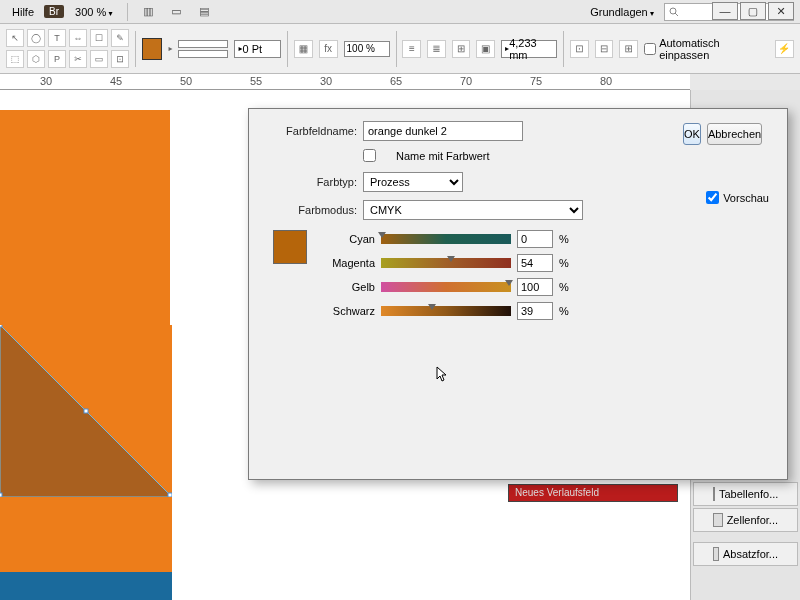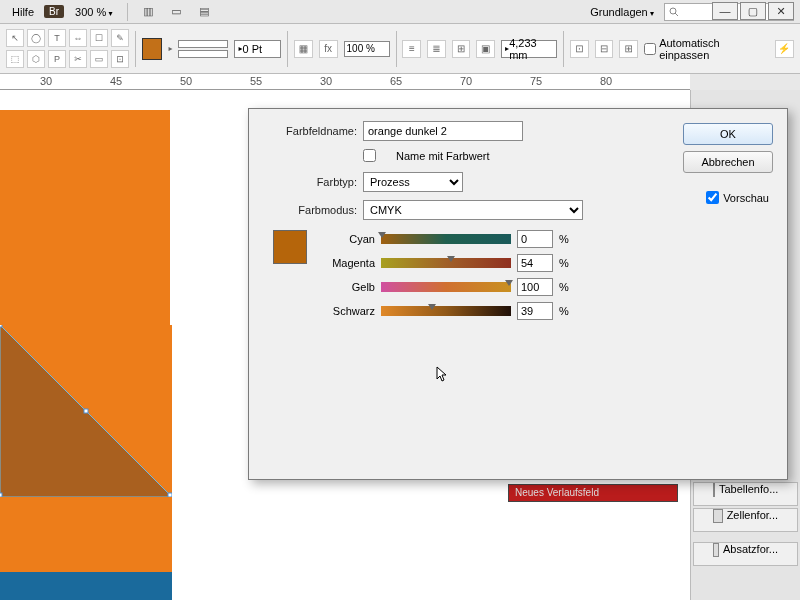--- a/index.html
+++ b/index.html
@@ -46,21 +46,21 @@
 .canvas-wrap { position:absolute; left:0; top:90px; right:110px; bottom:0; background:#fff; }
 .art1 { position:absolute; left:0; top:20px; width:170px; height:215px; background:#ed7d1a; }
 .art2 { position:absolute; left:0; top:235px; width:172px; height:172px; background:#ed7d1a; }
 .art2-tri { position:absolute; left:0; top:235px; width:172px; height:172px; }
 .art2-tri svg { width:100%; height:100%; }
 .art3 { position:absolute; left:0; top:407px; width:172px; height:75px; background:#ed7d1a; }
 .art4 { position:absolute; left:0; top:482px; width:172px; height:80px; background:#1a6a9c; }
 
 
 .right-panels { position:absolute; right:0; top:90px; width:110px; bottom:0; background:#e4e4e4; border-left:1px solid #bbb; }
-.panel-btn { height:24px; border:1px solid #bbb; margin:2px; background:#f0f0f0; display:flex; gap:4px; padding:0 19px; font-size:10px;}
+.panel-btn { height:24px; border:1px solid #bbb; margin:2px; background:#f0f0f0; display:flex; align-items:center; gap:4px; padding:0 19px; font-size:10px;}
 .panel-btn .ic{width:14px;height:14px;border:1px solid #888;background:#ddd;display:inline-block;}
 
 
 .dialog { position:absolute; left:248px; top:108px; width:540px; height:372px; background:#f0f0f0; border:1px solid #7a7a7a; box-shadow: 4px 4px 10px rgba(0,0,0,0.3); }
 .dialog .titlebar { height:22px; background: linear-gradient(#fafafa,#e4e4e4); border-bottom:1px solid #bbb; padding:3px 8px; font-size:11px; color:#333; }
 .dialog .body { position:relative; padding:12px 14px; height:calc(100% - 22px);}
 .dialog .row { display:flex; align-items:center; margin-bottom:8px; }
 .dialog .lbl { text-align:right; padding-right:6px; color:#222; }
 .dialog .lbl.w100 { width:100px; }
 .dialog input[type=text].field { height:20px; border:1px solid #8a8a8a; padding:0 4px; background:#fff; }
@@ -73,21 +73,21 @@
 .dialog .slide-row { display:flex; align-items:center; margin-bottom:6px; gap:6px; }
 .dialog .slide-row .sl-lbl { width:58px; text-align:right; }
 .dialog .grad { width:130px; height:10px; position:relative; }
 .grad.cyan { background:linear-gradient(to right,#a06010,#206050,#1a5a5a);}
 .grad.magenta { background:linear-gradient(to right,#a8a020,#a06028,#903020);}
 .grad.yellow { background:linear-gradient(to right,#d050a0,#d07030,#c89020);}
 .grad.black { background:linear-gradient(to right,#e08828,#905818,#201008);}
 .grad .thumb{ position:absolute; top:-2px; width:0;height:0;border-left:4px solid transparent;border-right:4px solid transparent;border-top:6px solid #666;}
 .dialog .slide-row input.val { width:36px; height:18px; border:1px solid #888; text-align:left; padding:0 3px; font-size:11px;}
 .dialog .slide-row .pct { width:12px; }
-.dialog .btns { position:absolute; right:14px; top:14px; display:flex; flex-direction:column; gap:6px; width:90px;}
+.dialog .btns { position:absolute; right:14px; top:14px; display:flex; flex-direction:row; gap:6px; width:90px;}
 .dialog .btn { height:22px; border:1px solid #6a8ab0; background:linear-gradient(#f4faff,#d8e8f8); border-radius:3px; text-align:center; line-height:20px; cursor:pointer;}
 .dialog .btn.alt { border-color:#999; background:linear-gradient(#fafafa,#e6e6e6);}
 .dialog .preview { position:absolute; right:18px; top:82px; display:flex; align-items:center; gap:4px; }
 .dialog .preview input{width:13px;height:13px;}
 .cursor { position:absolute; left:436px; top:366px; width:14px; height:18px; pointer-events:none; }
 .cursor svg { width:100%; height:100%; }
 
 
 .ctx-strip{ position:absolute; left:508px; top:484px; width:170px; height:18px; background:#b91c1c; color:#ddd; font-size:10px; padding:2px 6px; border:1px solid #444;}
 </style>

